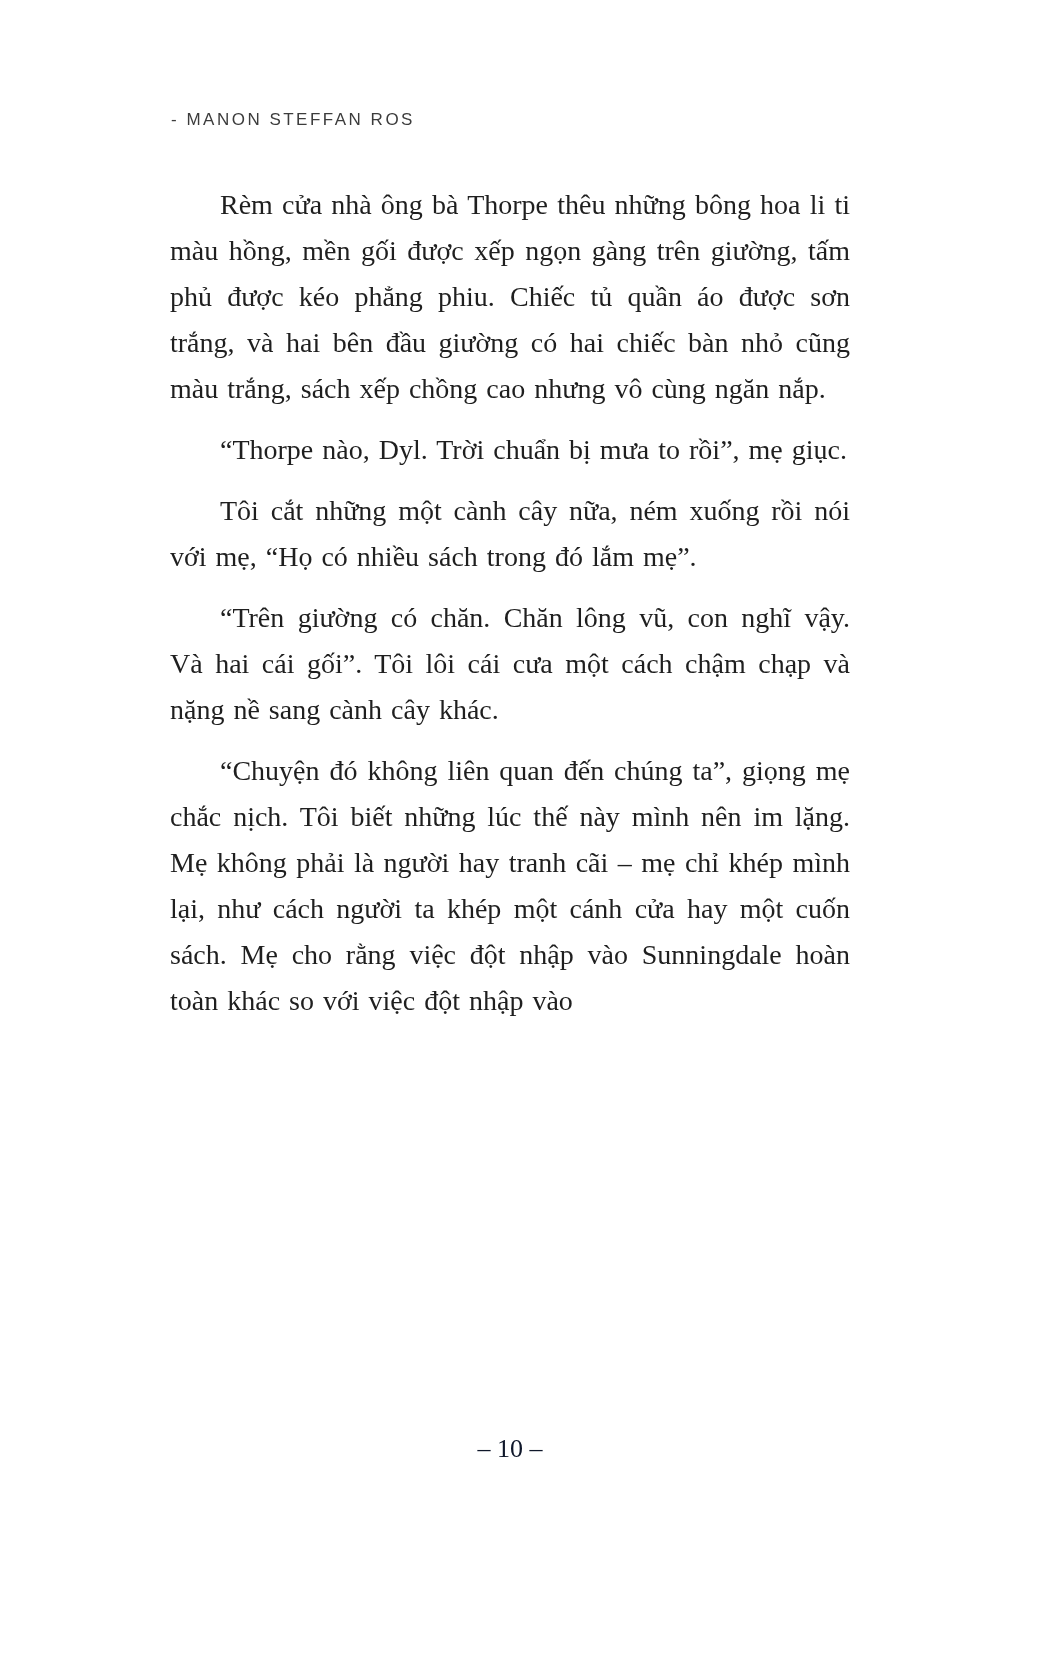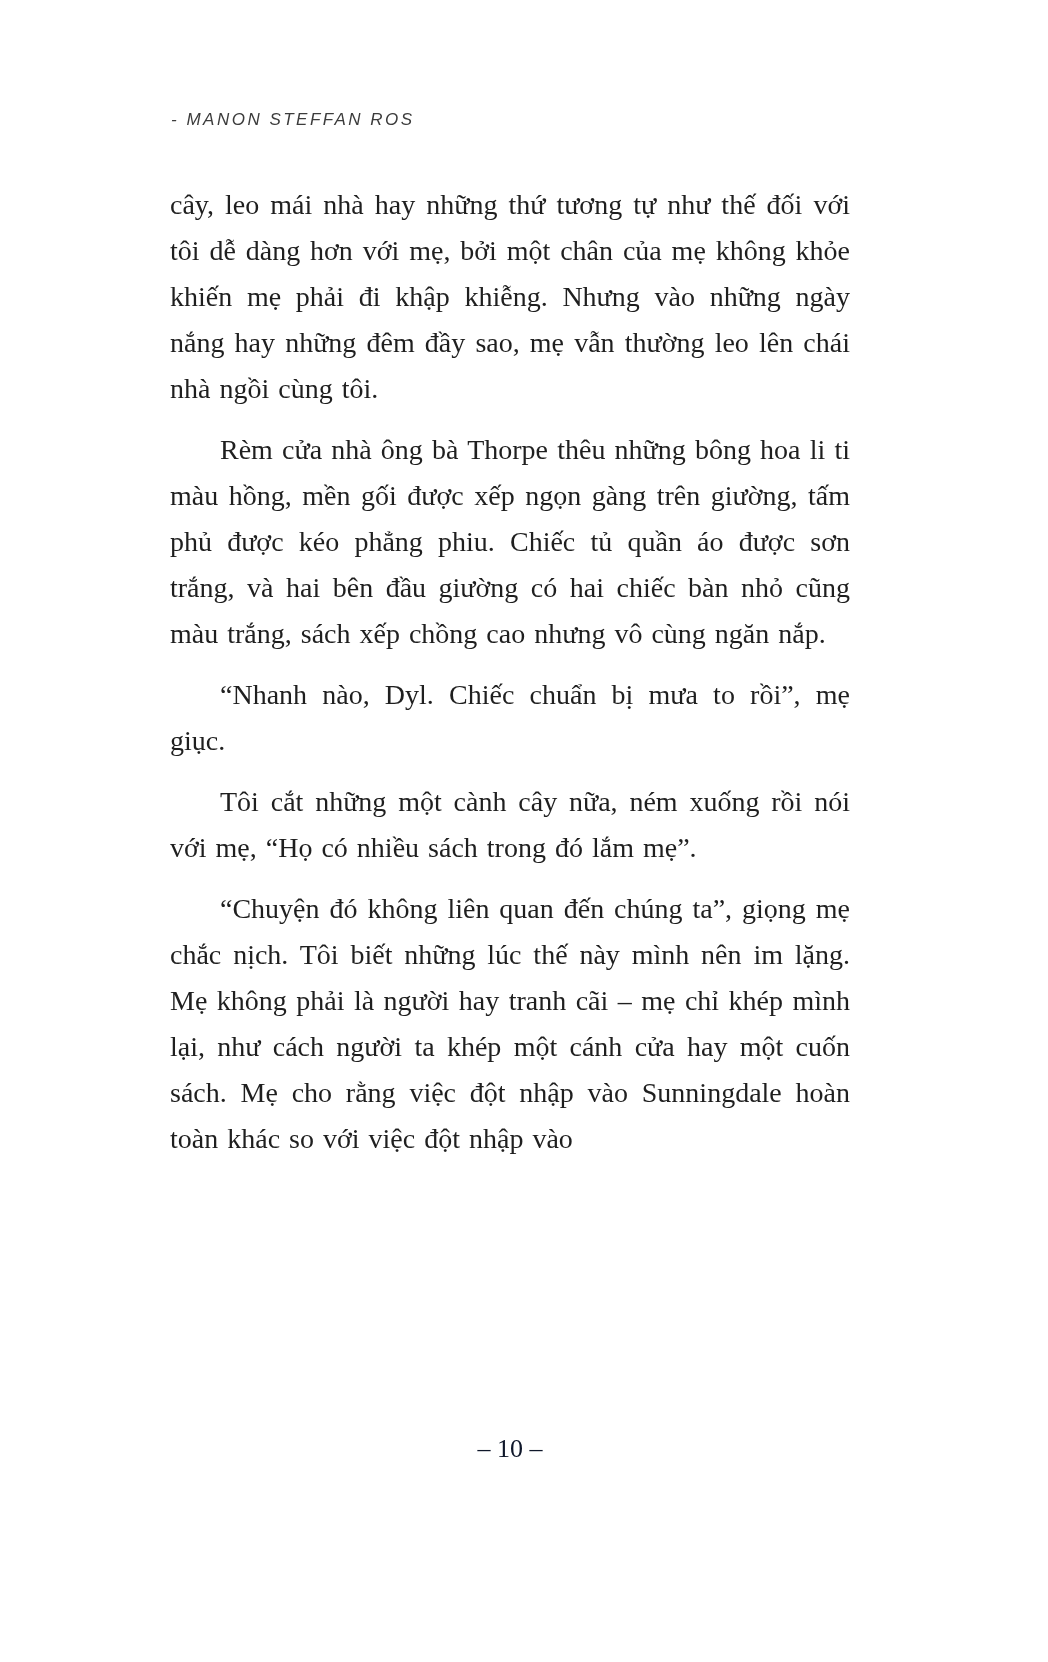--- a/index.html
+++ b/index.html
@@ -18,21 +18,20 @@
   }
   .running-header {
     position: absolute;
     top: 110px;
     left: 171px;
     font-family: "Liberation Sans", sans-serif;
     font-size: 17px;
     letter-spacing: 2.5px;
     color: #3c3c3c;
     font-weight: 400;
-    font-style: italic;
   }
   .text-block {
     position: absolute;
     top: 182px;
     left: 170px;
     width: 680px;
     font-size: 28px;
     line-height: 46px;
     text-align: justify;
     text-justify: inter-word;
@@ -55,22 +54,22 @@
   }
 </style>
 </head>
 <body>
 
 <div class="page">
 
   <div class="running-header">- MANON STEFFAN ROS</div>
 
   <div class="text-block">
-    <p>cây, leo mái nhà hay những thứ tương tự như thế đối với tôi dễ dàng hơn với mẹ, bởi một chân của mẹ không khỏe khiến mẹ phải đi khập khiễng. Nhưng vào những ngày nắng hay những đêm đầy sao, mẹ vẫn thường leo lên chái nhà ngồi cùng tôi.</p>
     <p class="indent">Rèm cửa nhà ông bà Thorpe thêu những bông hoa li ti màu hồng, mền gối được xếp ngọn gàng trên giường, tấm phủ được kéo phẳng phiu. Chiếc tủ quần áo được sơn trắng, và hai bên đầu giường có hai chiếc bàn nhỏ cũng màu trắng, sách xếp chồng cao nhưng vô cùng ngăn nắp.</p>
-    <p class="indent">“Nhanh nào, Dyl. Chiếc chuẩn bị mưa to rồi”, mẹ giục.</p>
+    <p class="indent">“Thorpe nào, Dyl. Trời chuẩn bị mưa to rồi”, mẹ giục.</p>
     <p class="indent">Tôi cắt những một cành cây nữa, ném xuống rồi nói với mẹ, “Họ có nhiều sách trong đó lắm mẹ”.</p>
+    <p class="indent">“Trên giường có chăn. Chăn lông vũ, con nghĩ vậy. Và hai cái gối”. Tôi lôi cái cưa một cách chậm chạp và nặng nề sang cành cây khác.</p>
     <p class="indent">“Chuyện đó không liên quan đến chúng ta”, giọng mẹ chắc nịch. Tôi biết những lúc thế này mình nên im lặng. Mẹ không phải là người hay tranh cãi – mẹ chỉ khép mình lại, như cách người ta khép một cánh cửa hay một cuốn sách. Mẹ cho rằng việc đột nhập vào Sunningdale hoàn toàn khác so với việc đột nhập vào</p>
   </div>
 
   <div class="page-number">– 10 –</div>
 
 </div>
 
 </body></html>

